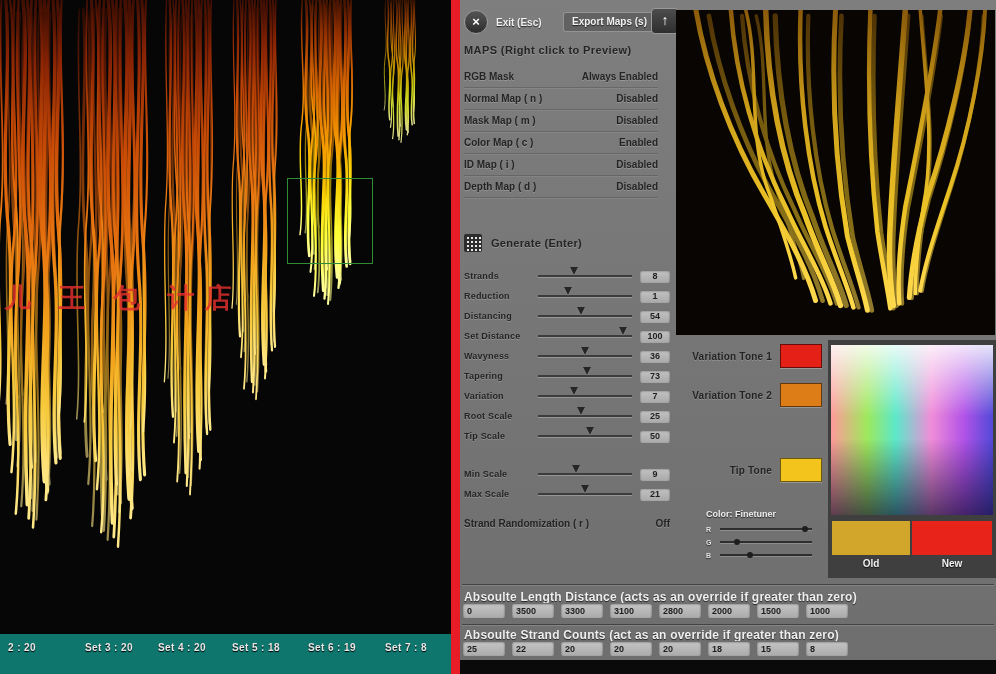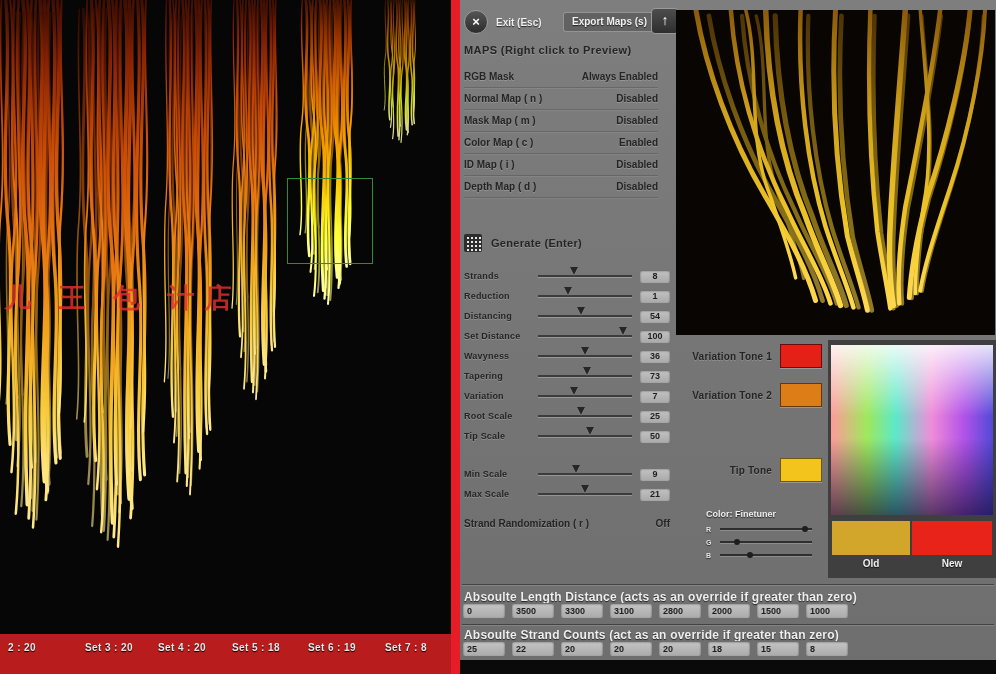--- a/index.html
+++ b/index.html
@@ -6,21 +6,21 @@
   .stage{position:relative;width:996px;height:674px;background:#000;overflow:hidden;
          font-family:"Liberation Sans","DejaVu Sans",sans-serif;-webkit-font-smoothing:antialiased;}
 
   
   .viewport{position:absolute;left:0;top:0;width:451px;height:674px;background:#060606;overflow:hidden;}
   .cluster{position:absolute;}
   .selection-box{position:absolute;left:287px;top:178px;width:84px;height:84px;
                  border:1px solid #2f8b35;}
   .watermark{position:absolute;left:4px;top:280px;width:445px;white-space:nowrap;overflow:hidden;
              font-size:27px;font-weight:bold;letter-spacing:10px;color:rgba(228,48,44,.82);}
-  .setbar{position:absolute;left:0;top:634px;width:451px;height:40px;background:#b91c1c;}
+  .setbar{position:absolute;left:0;top:634px;width:451px;height:40px;background:#0f766e;}
   .setlabel{position:absolute;top:8px;font-size:10px;font-weight:bold;color:#e8e8e8;letter-spacing:.4px;
             text-shadow:0 1px 1px #000;}
 
   
   .divider{position:absolute;left:451px;top:0;width:9px;height:674px;}
 
   
   .panel{position:absolute;left:460px;top:0;width:536px;height:674px;
          background:linear-gradient(#7e7e7e,#6e6e6e);}
   .footer-right{position:absolute;left:460px;top:660px;width:536px;height:14px;background:#0a0a0a;}

